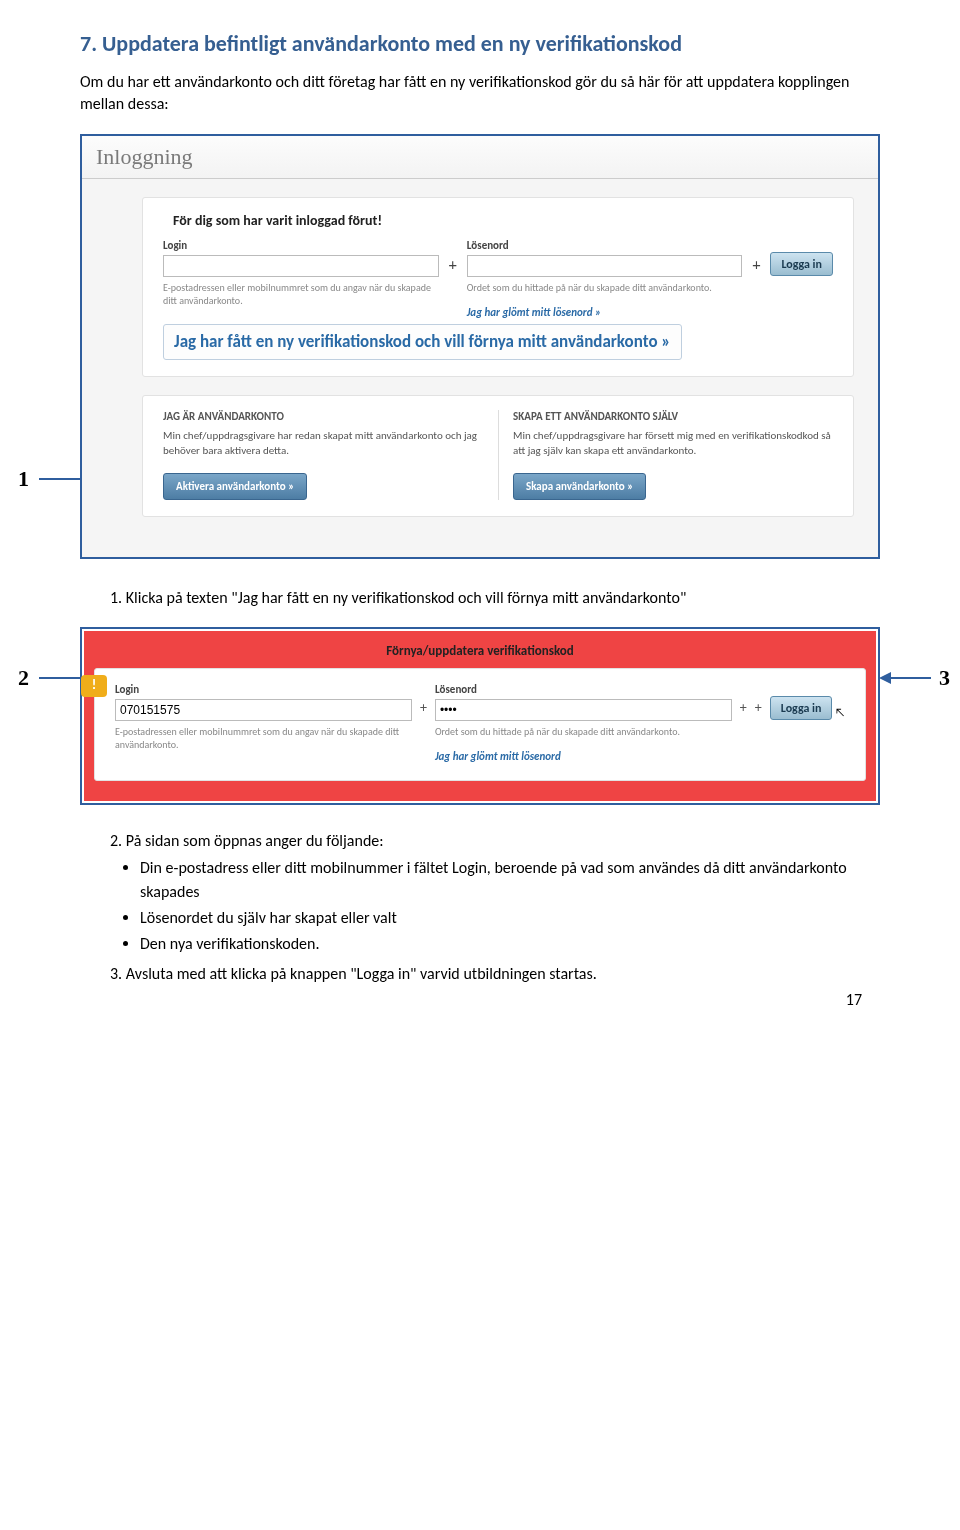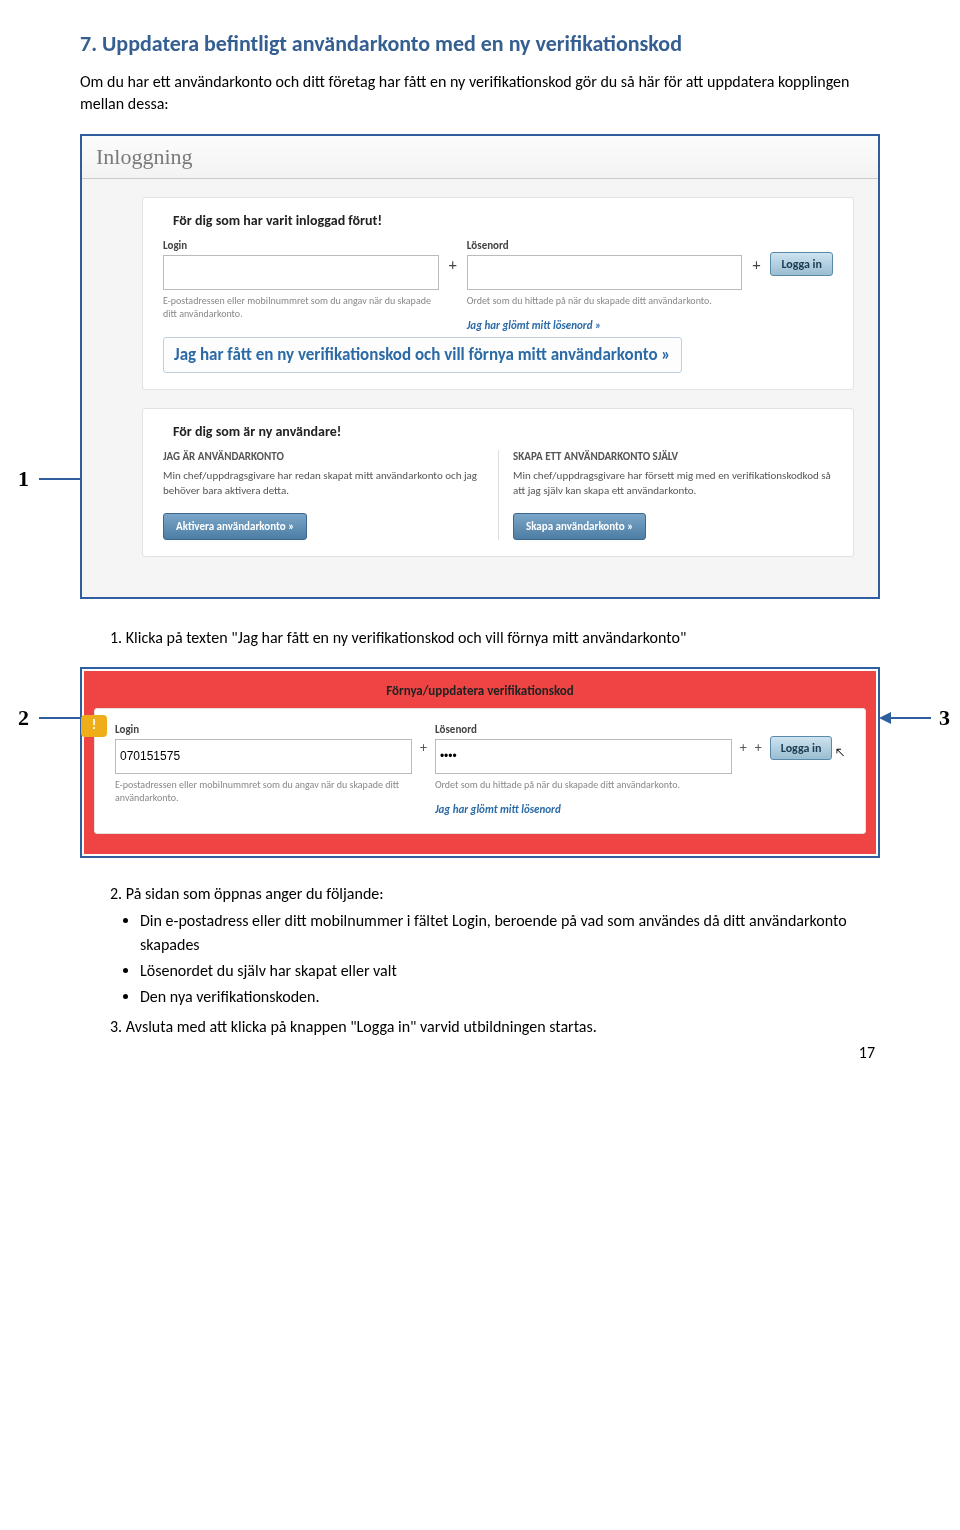--- a/index.html
+++ b/index.html
@@ -62,21 +62,21 @@
   }
   .login-col { flex:1; }
   .field-label {
     font-size: 11px;
     font-weight: bold;
     color: #444;
     margin-bottom: 3px;
   }
   .text-input {
     width: 100%;
-    height: 35px;
+    height: 22px;
     border: 1px solid #bbb;
     background: #fff;
     font-size: 12px;
     padding: 2px 4px;
   }
   .field-help {
     font-size: 10px;
     color: #888;
     margin-top: 4px;
     line-height: 1.3;
@@ -253,21 +253,21 @@
   }
   ul.steps li {
     font-size:16px;
     line-height:1.5;
     margin-bottom:2px;
   }
   .step-line { font-size:16px; margin:6px 0 6px 30px; }
   .page-num {
     position:absolute;
     bottom:10px;
-    right:85px;
+    right:98px;
     font-size:16px;
     text-align:center;
   }
   
   #arrow1 { left:-62px; top:332px; width:182px; }
   #arrow1 .arrow-line { width:140px; }
   #arrow2 { left:-62px; top:38px; width:182px; }
   #arrow2 .arrow-line { width:140px; }
   #arrow3 { right:-70px; top:38px; width:80px; flex-direction:row-reverse; }
   #arrow3 .arrow-line { width:40px; }
@@ -309,21 +309,20 @@
           <div style="padding-top:13px;">
             <span class="btn-blue">Logga in</span>
           </div>
         </div>
         <div class="verif-link-box">
           <div class="verif-link-text">Jag har fått en ny verifikationskod och vill förnya mitt användarkonto »</div>
         </div>
       </div>
 
       <div class="white-box">
-        <div class="wb-title">För dig som är ny användare!</div>
         <div class="two-col">
           <div>
             <div class="col-subhead">JAG ÄR ANVÄNDARKONTO</div>
             <div class="col-body">Min chef/uppdragsgivare har redan skapat mitt användarkonto och jag behöver bara aktivera detta.</div>
             <span class="btn-darkblue">Aktivera användarkonto »</span>
           </div>
           <div>
             <div class="divider"></div>
             <div class="col-subhead">SKAPA ETT ANVÄNDARKONTO SJÄLV</div>
             <div class="col-body">Min chef/uppdragsgivare har försett mig med en verifikationskodkod så att jag själv kan skapa ett användarkonto.</div>

